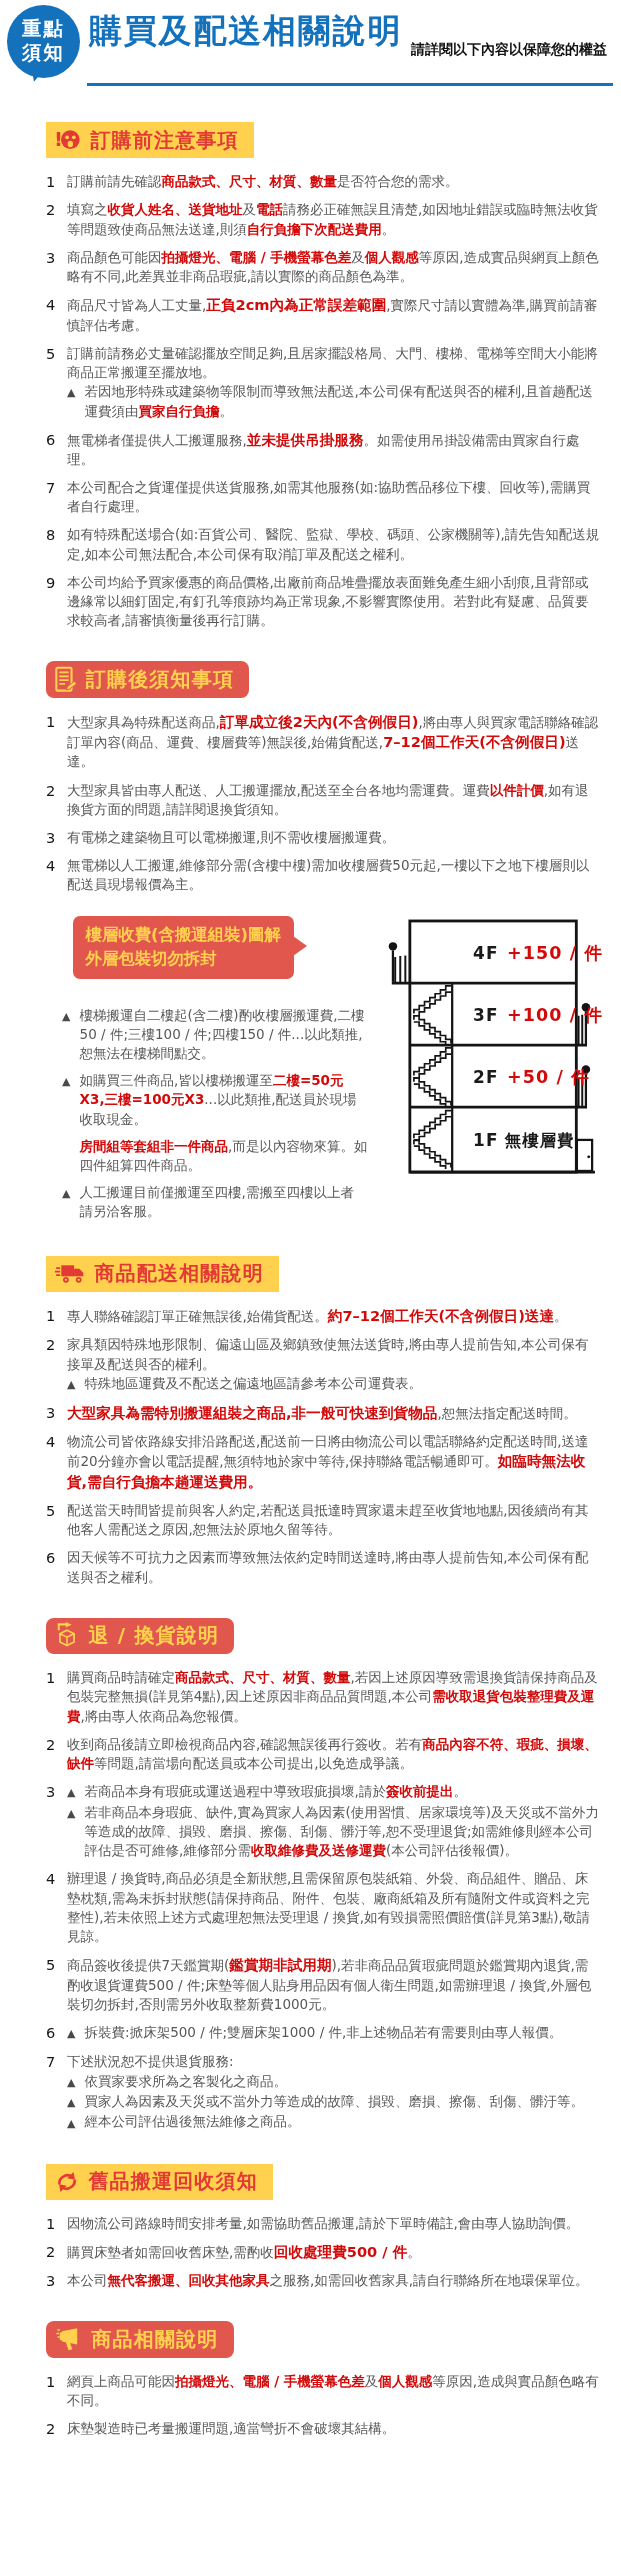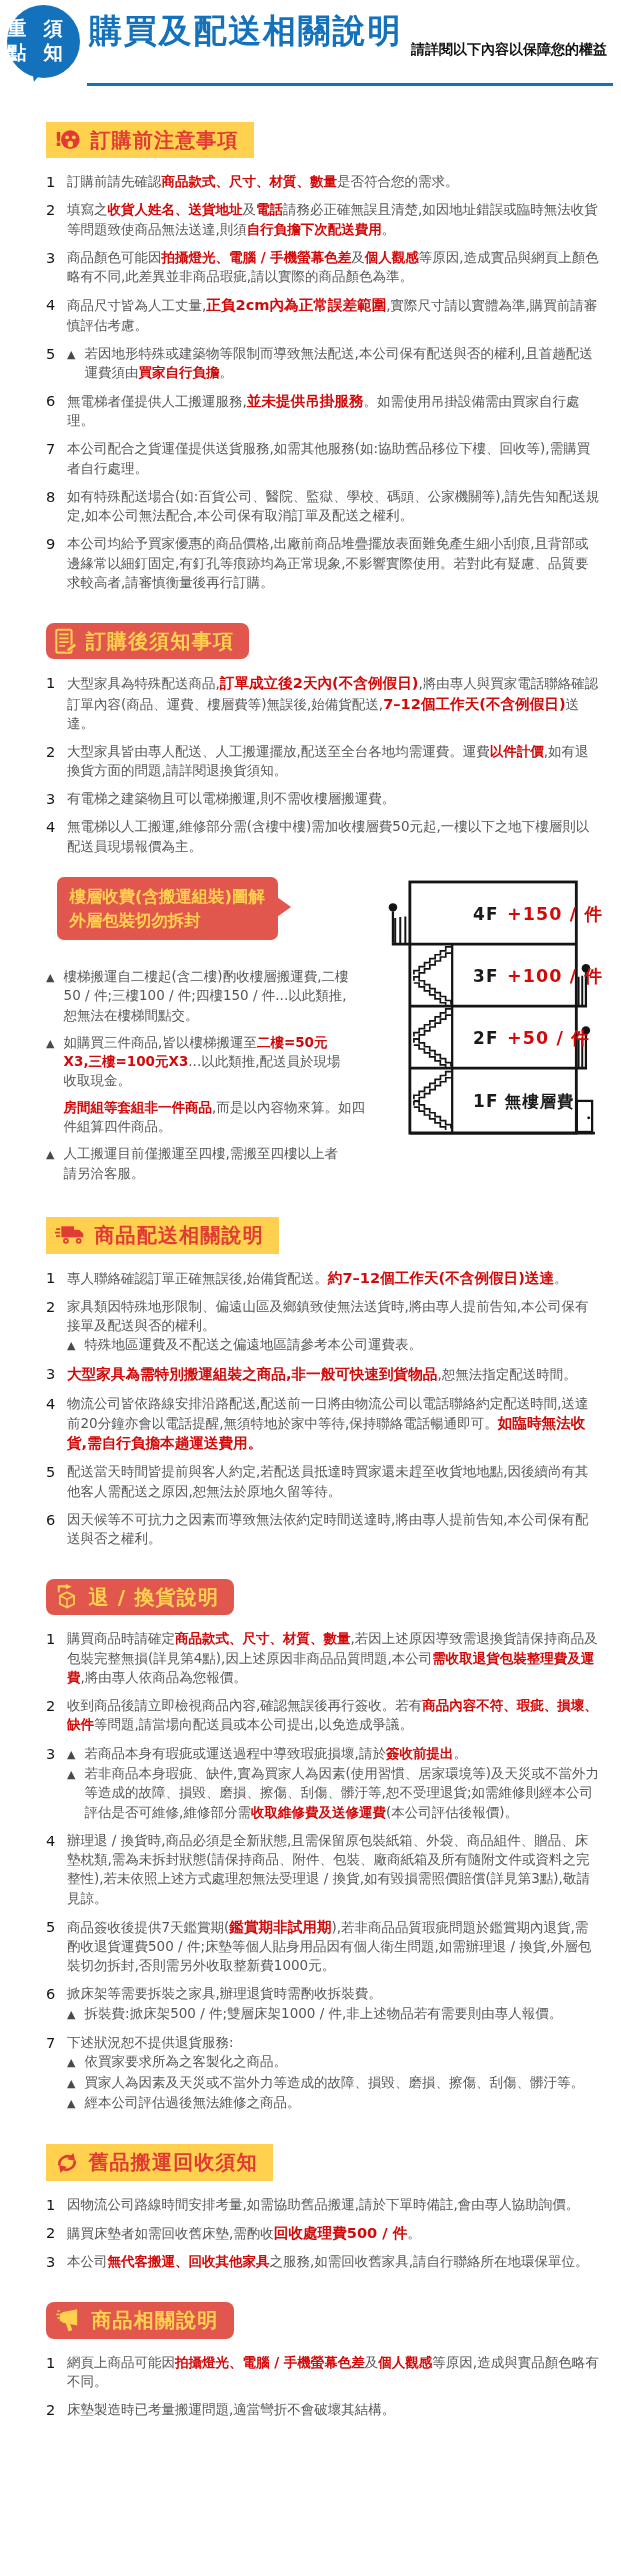--- a/index.html
+++ b/index.html
@@ -3,21 +3,21 @@
 <meta charset="utf-8">
 <style>
   html,body{margin:0;padding:0;background:#fff;}
   .page{position:relative;width:622px;min-height:2576px;background:#fff;overflow:hidden;
         font-family:"DejaVu Sans","Liberation Sans",sans-serif;}
   :root{--blue:#1472bd;--yellow:#ffd14e;--salmon:#e2574d;--hred:#e23b36;--red:#d20a0a;--ink:#595757;}
 
   
   .top{position:relative;height:100px;}
   .badge{position:absolute;left:7px;top:4.7px;width:73px;height:73px;background:var(--blue);
-         border-radius:50%;color:#fff;font-size:19.3px;font-weight:bold;display:flex;flex-direction:row;
+         border-radius:50%;color:#fff;font-size:19.3px;font-weight:bold;display:flex;flex-direction:column;
          align-items:center;justify-content:center;line-height:24.6px;letter-spacing:2.3px;z-index:2;}
   .badge::after{content:"";position:absolute;left:21px;bottom:-11.7px;border:7.6px solid transparent;
          border-top:15px solid var(--blue);transform:rotate(16deg);}
   .title{position:absolute;left:89px;top:9.4px;margin:0;font-size:33px;color:var(--blue);
          letter-spacing:1.8px;font-weight:bold;white-space:nowrap;}
   .subtitle{position:absolute;left:405px;top:41px;font-size:14px;color:#111;font-weight:bold;white-space:nowrap;padding-left:6px;}
   .title-rule{position:absolute;left:87px;right:9.4px;top:83px;height:2.9px;background:var(--blue);}
 
   
   .sec-h{display:inline-flex;align-items:center;gap:8.2px;padding:4.7px 15px 4.7px 8.2px;
@@ -31,21 +31,21 @@
   .item{display:flex;margin:0 0 8.8px;}
   .item .num{flex:none;width:21px;font-size:14.6px;color:#161616;line-height:19.3px;}
   .item .bd{flex:1;font-size:13.5px;line-height:19.3px;color:var(--ink);}
   .r{color:var(--red);font-weight:bold;}
   .rl{color:var(--red);font-weight:bold;font-size:14.6px;}
   .sub{display:flex;}
   .sub .m{flex:none;width:17.6px;color:#4a4a4a;font-size:11px;padding-top:1.2px;}
 
   
   .fig{display:flex;margin:15px 5.9px 4.7px 46px;}
-  .fig-left{flex:1;padding-top:5.9px;}
+  .fig-left{flex:1;padding-top:5.9px;margin-left:16px;}
   .bubble{position:relative;background:var(--salmon);color:var(--yellow);font-weight:bold;
           font-size:16.4px;line-height:24px;padding:7.6px 13px;border-radius:7px;width:max-content;
           max-width:258px;margin-left:10.5px;}
   .bubble::after{content:"";position:absolute;right:-13.5px;top:20px;border:10px solid transparent;
           border-left:14.6px solid var(--salmon);border-right:0;}
   .fig-notes{margin-top:27px;}
   .note{display:flex;margin-bottom:7.6px;font-size:13.5px;line-height:19.3px;color:var(--ink);max-width:305px;}
   .note .m{flex:none;width:17.6px;color:#4a4a4a;font-size:11px;padding-top:1.2px;}
   .note.nm{padding-left:17.6px;}
   .fig-right{flex:none;width:240px;padding-top:2.3px;}
@@ -101,20 +101,21 @@
           </div>
           <div class="item">
             <span class="num">4</span>
             <div class="bd">
               <div><span>商品尺寸皆為人工丈量,</span><span class="rl">正負2cm內為正常誤差範圍</span><span>,實際尺寸請以實體為準,購買前請審慎評估考慮。</span></div>
             </div>
           </div>
           <div class="item">
             <span class="num">5</span>
             <div class="bd">
+              <div><span>訂購前請務必丈量確認擺放空間足夠,且居家擺設格局、大門、樓梯、電梯等空間大小能將商品正常搬運至擺放地。</span></div>
               <div class="sub">
                 <span class="m">▲</span>
                 <div style="flex: 1 1 0%;"><span>若因地形特殊或建築物等限制而導致無法配送,本公司保有配送與否的權利,且首趟配送運費須由</span><span class="r">買家自行負擔</span><span>。</span></div>
               </div>
             </div>
           </div>
           <div class="item">
             <span class="num">6</span>
             <div class="bd">
               <div><span>無電梯者僅提供人工搬運服務,</span><span class="rl">並未提供吊掛服務</span><span>。如需使用吊掛設備需由買家自行處理。</span></div>
@@ -354,21 +355,20 @@
           </div>
           <div class="item">
             <span class="num">5</span>
             <div class="bd">
               <div><span>商品簽收後提供7天鑑賞期(</span><span class="rl">鑑賞期非試用期</span><span>),若非商品品質瑕疵問題於鑑賞期內退貨,需酌收退貨運費500 / 件;床墊等個人貼身用品因有個人衛生問題,如需辦理退 / 換貨,外層包裝切勿拆封,否則需另外收取整新費1000元。</span></div>
             </div>
           </div>
           <div class="item">
             <span class="num">6</span>
             <div class="bd">
-              <div><span>掀床架等需要拆裝之家具,辦理退貨時需酌收拆裝費。</span></div>
               <div class="sub">
                 <span class="m">▲</span>
                 <div style="flex: 1 1 0%;"><span>拆裝費:掀床架500 / 件;雙層床架1000 / 件,非上述物品若有需要則由專人報價。</span></div>
               </div>
             </div>
           </div>
           <div class="item">
             <span class="num">7</span>
             <div class="bd">
               <div><span>下述狀況恕不提供退貨服務:</span></div>

